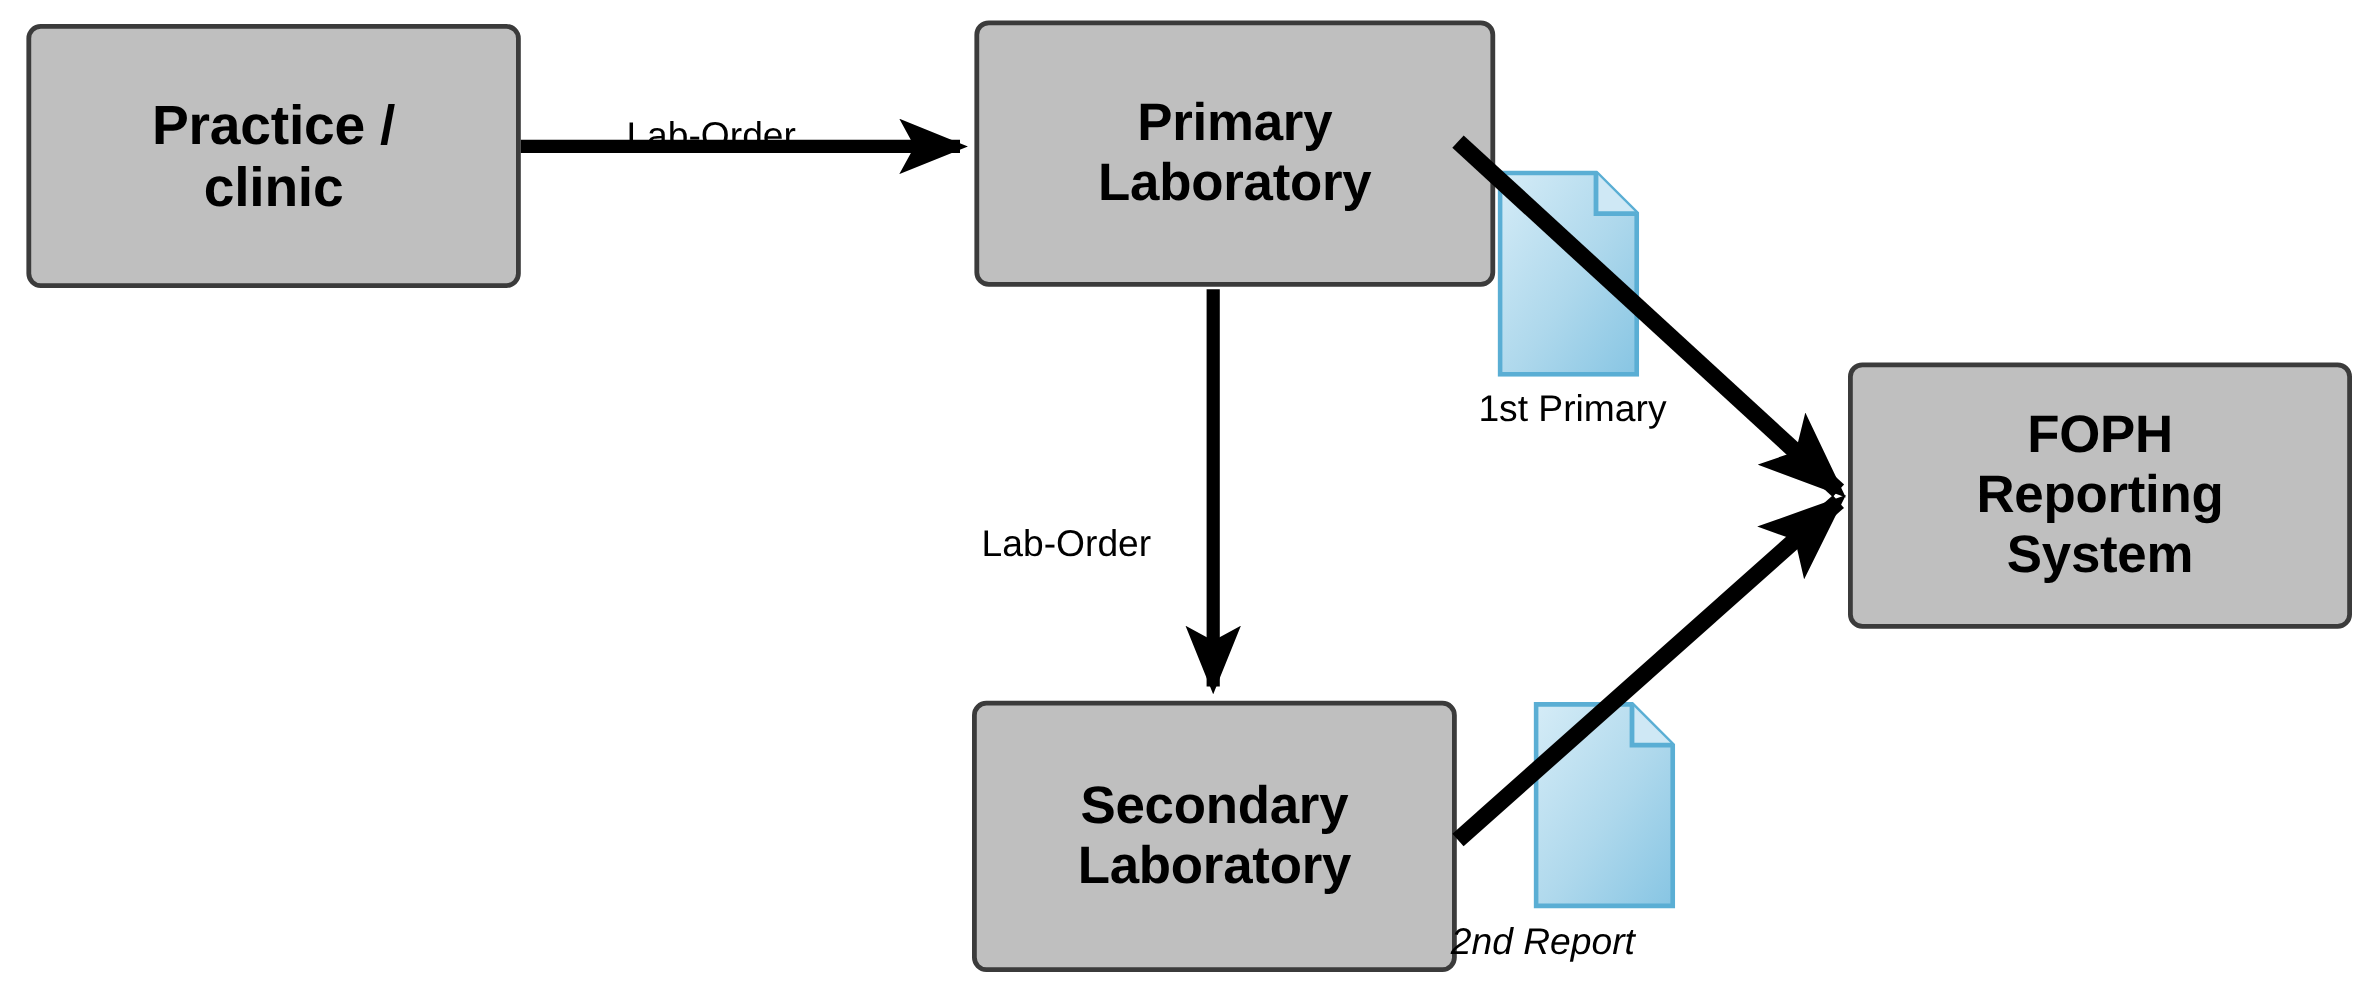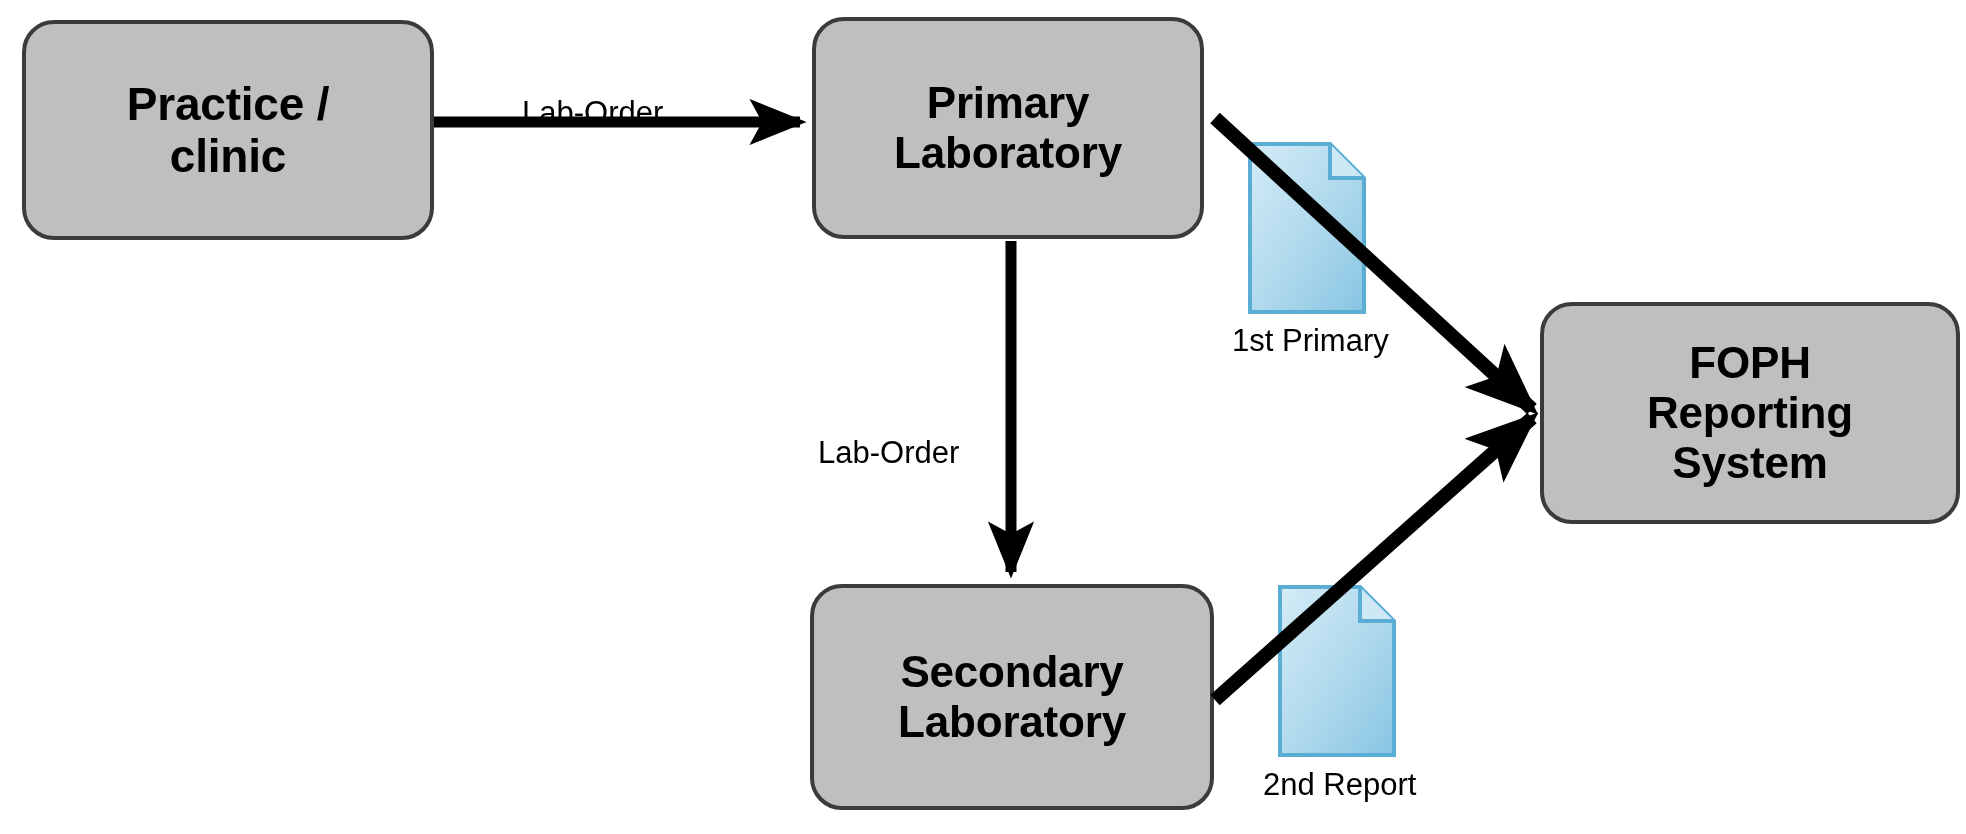--- a/index.html
+++ b/index.html
@@ -15,41 +15,41 @@
     width: 1966px;
     height: 834px;
     background: #ffffff;
     overflow: hidden;
   }
   .node {
     position: absolute;
     box-sizing: border-box;
     background: #bfbfbf;
     border: 4px solid #3b3b3b;
-    border-radius: 32px;
+    border-radius: 12px;
     display: flex;
     align-items: center;
     justify-content: center;
     text-align: center;
     color: #000000;
     font-weight: bold;
     line-height: 1.14;
     letter-spacing: -0.2px;
     z-index: 2;
   }
   .node-label {
     display: block;
     white-space: pre-line;
   }
   #node-practice {
     left: 22px; top: 20px; width: 412px; height: 220px;
     font-size: 46px;
   }
   #node-primary {
-    left: 812px; top: 17px; width: 392px; height: 222px;
+    left: 812px; top: 17px; width: 434px; height: 222px;
     font-size: 44px;
   }
   #node-secondary {
     left: 810px; top: 584px; width: 404px; height: 226px;
     font-size: 44px;
   }
   #node-foph {
     left: 1540px; top: 302px; width: 420px; height: 222px;
     font-size: 44px;
   }
@@ -68,21 +68,21 @@
 
   .doc-caption {
     position: absolute;
     font-size: 31px;
     font-weight: normal;
     color: #000000;
     white-space: nowrap;
     z-index: 3;
   }
   #caption-1st { left: 1232px; top: 323px; }
-  #caption-2nd { left: 1263px; top: 767px; }
+  #caption-2nd { left: 1209px; top: 767px; font-style: italic; }
 
   .doc-icon {
     position: absolute;
     z-index: 1;
   }
   #doc-icon-1 { left: 1248px; top: 142px; width: 118px; height: 172px; }
   #doc-icon-2 { left: 1278px; top: 585px; width: 118px; height: 172px; }
 
   svg.overlay {
     position: absolute;

